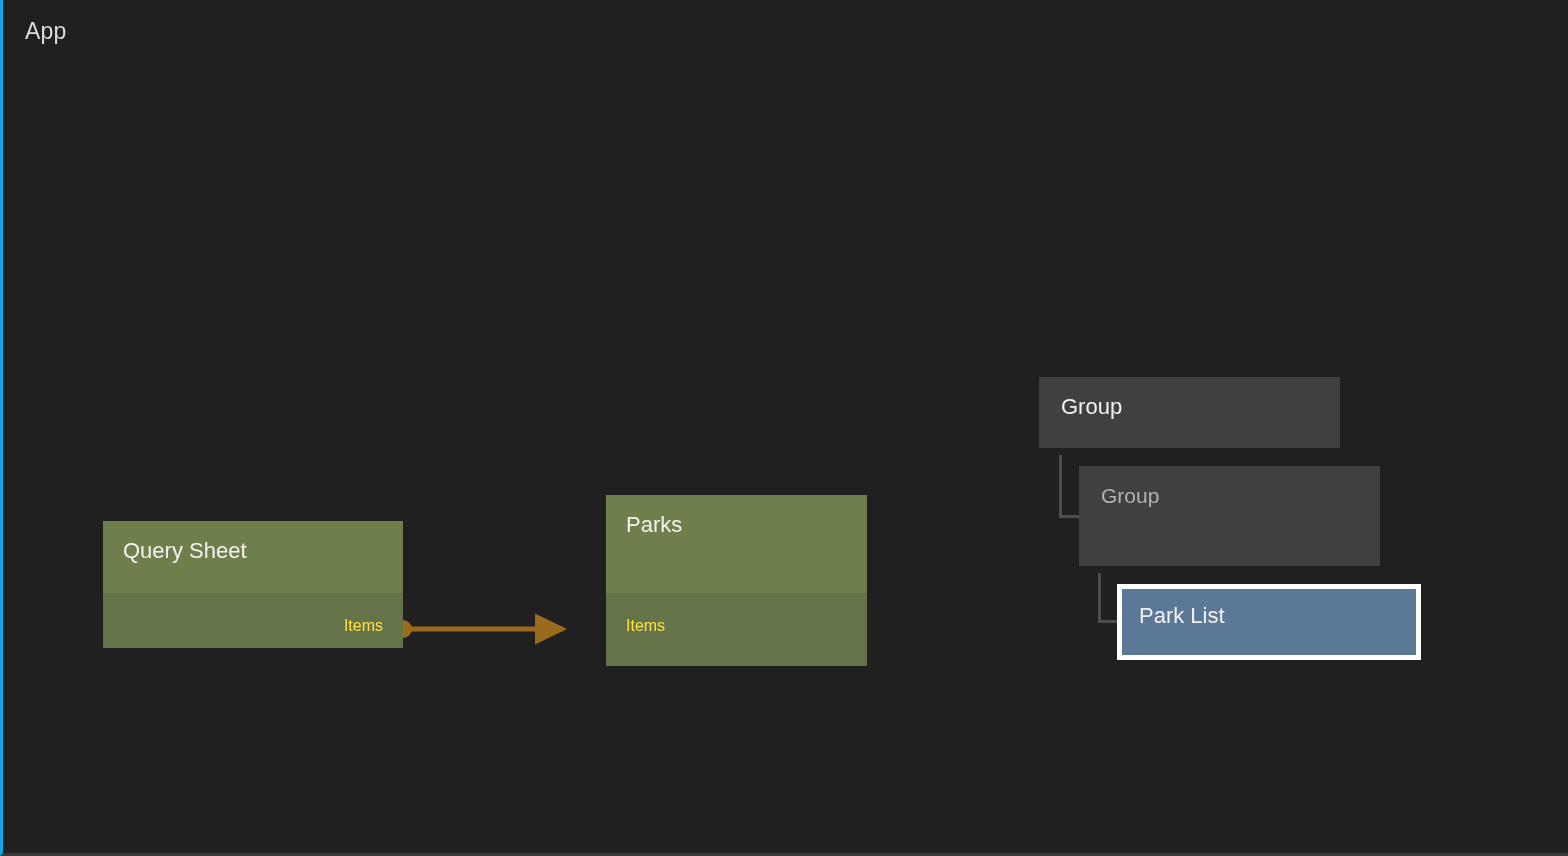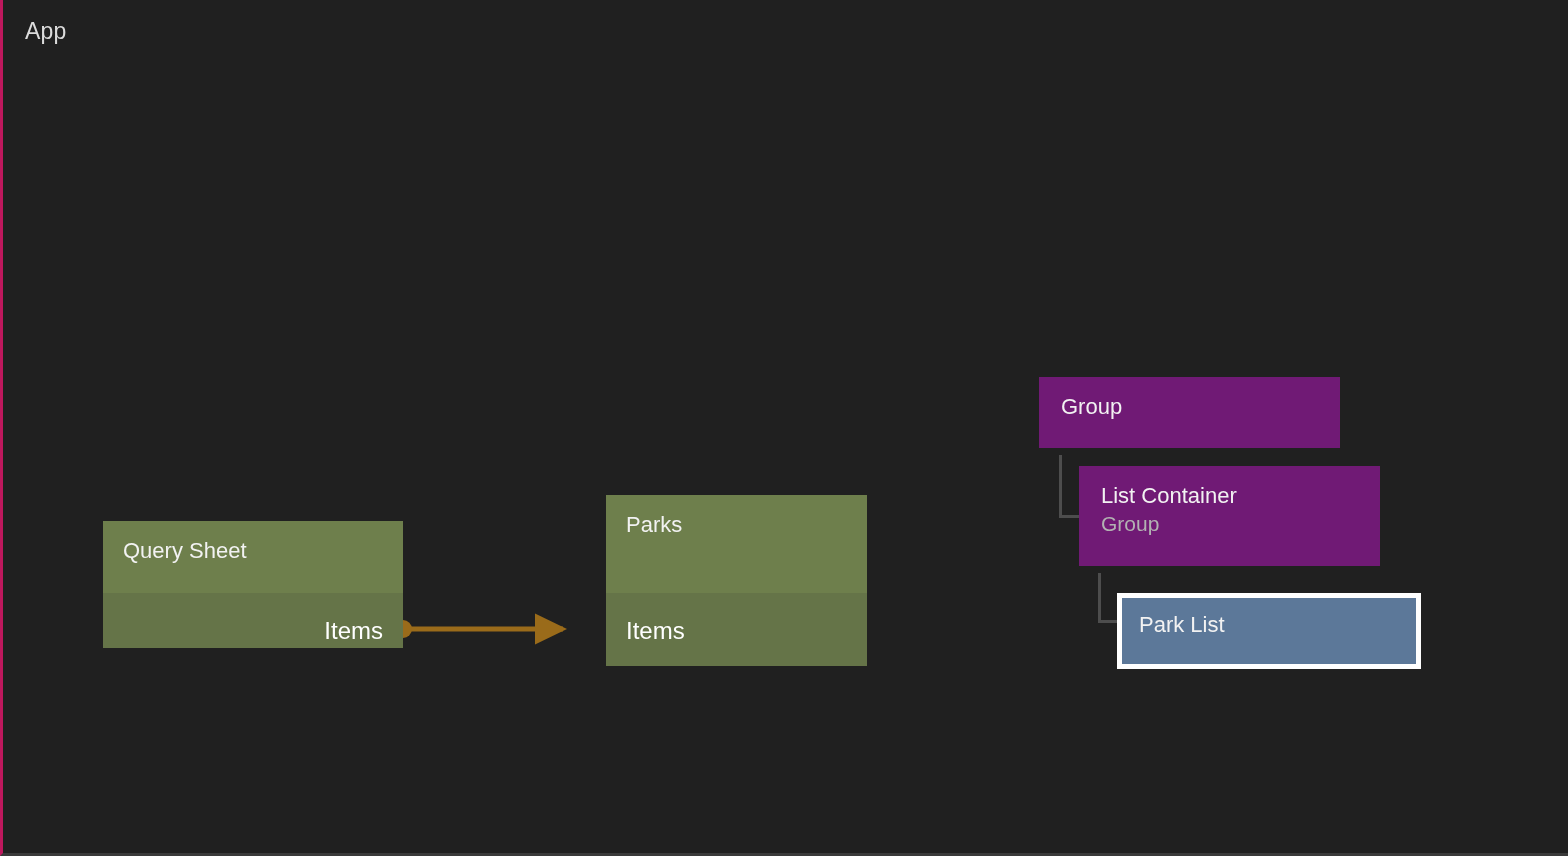--- a/index.html
+++ b/index.html
@@ -13,21 +13,21 @@
     overflow: hidden;
     font-family: "Liberation Sans", sans-serif;
   }
 
   #canvas {
     position: relative;
     width: 1568px;
     height: 856px;
     background: #202020;
     box-sizing: border-box;
-    border-left: 3px solid #be185d;
+    border-left: 3px solid #0ea5e9;
     border-bottom: 3px solid #3a3a3a;
     overflow: hidden;
   }
 
   
   #app-title {
     position: absolute;
     left: 22px;
     top: 18px;
     font-size: 23px;
@@ -61,30 +61,30 @@
     white-space: nowrap;
   }
   .nsub {
     font-size: 21px;
     color: #b2b2b2;
     line-height: 27px;
     white-space: nowrap;
   }
   .port-label {
     position: absolute;
-    font-size: 24px;
-    color: #ffffff;
+    font-size: 16px;
+    color: #fde047;
     white-space: nowrap;
   }
   .port-out { right: 20px; top: 24px; }
   .port-in  { left: 20px;  top: 24px; }
 
   
   .node-blue {
-    background: #701a75;
+    background: #404040;
     padding: 16px 22px 8px 22px;
   }
   .node-blue.selected {
     background: #5c7899;
     border: 5px solid #ffffff;
     padding: 13px 17px 0 17px;
   }
 
   
   #edge-layer {
@@ -141,21 +141,20 @@
   </div>
 
   <div class="elbow" style="left:1056px; top:455px; width:21px; height:63px;"></div>
   <div class="elbow" style="left:1095px; top:573px; width:21px; height:50px;"></div>
 
   <div class="node node-blue" style="left:1036px; top:377px; width:301px; height:71px;">
     <div class="ntitle">Group</div>
   </div>
 
   <div class="node node-blue" style="left:1076px; top:466px; width:301px; height:100px;">
-    <div class="ntitle">List Container</div>
     <div class="nsub">Group</div>
   </div>
 
-  <div class="node node-blue selected" style="left:1114px; top:584px; width:304px; height:76px;margin-top:9px;">
+  <div class="node node-blue selected" style="left:1114px; top:584px; width:304px; height:76px;">
     <div class="ntitle">Park List</div>
   </div>
 
 </div>
 
 </body></html>

